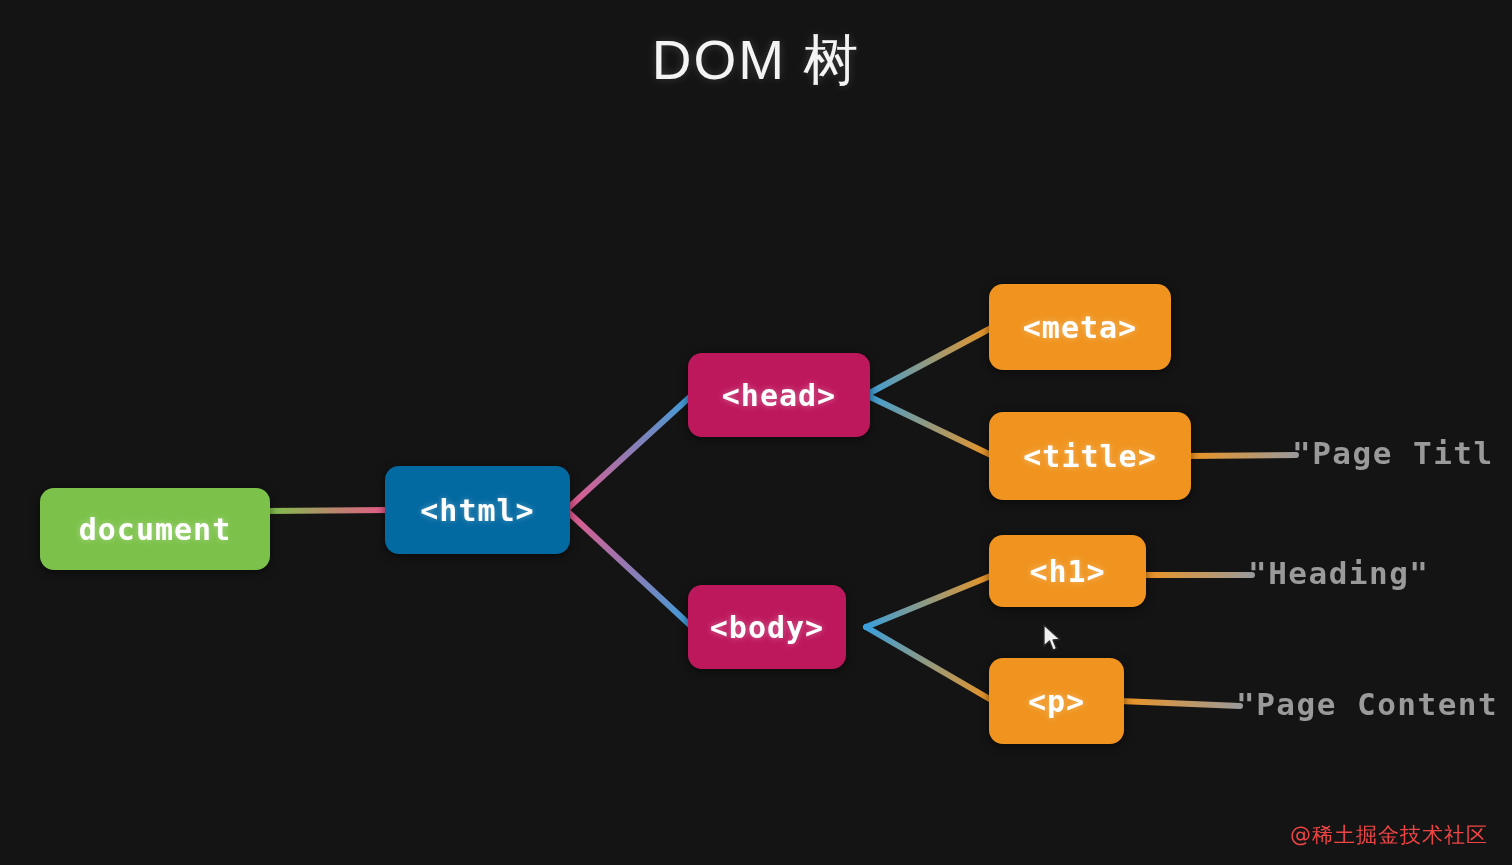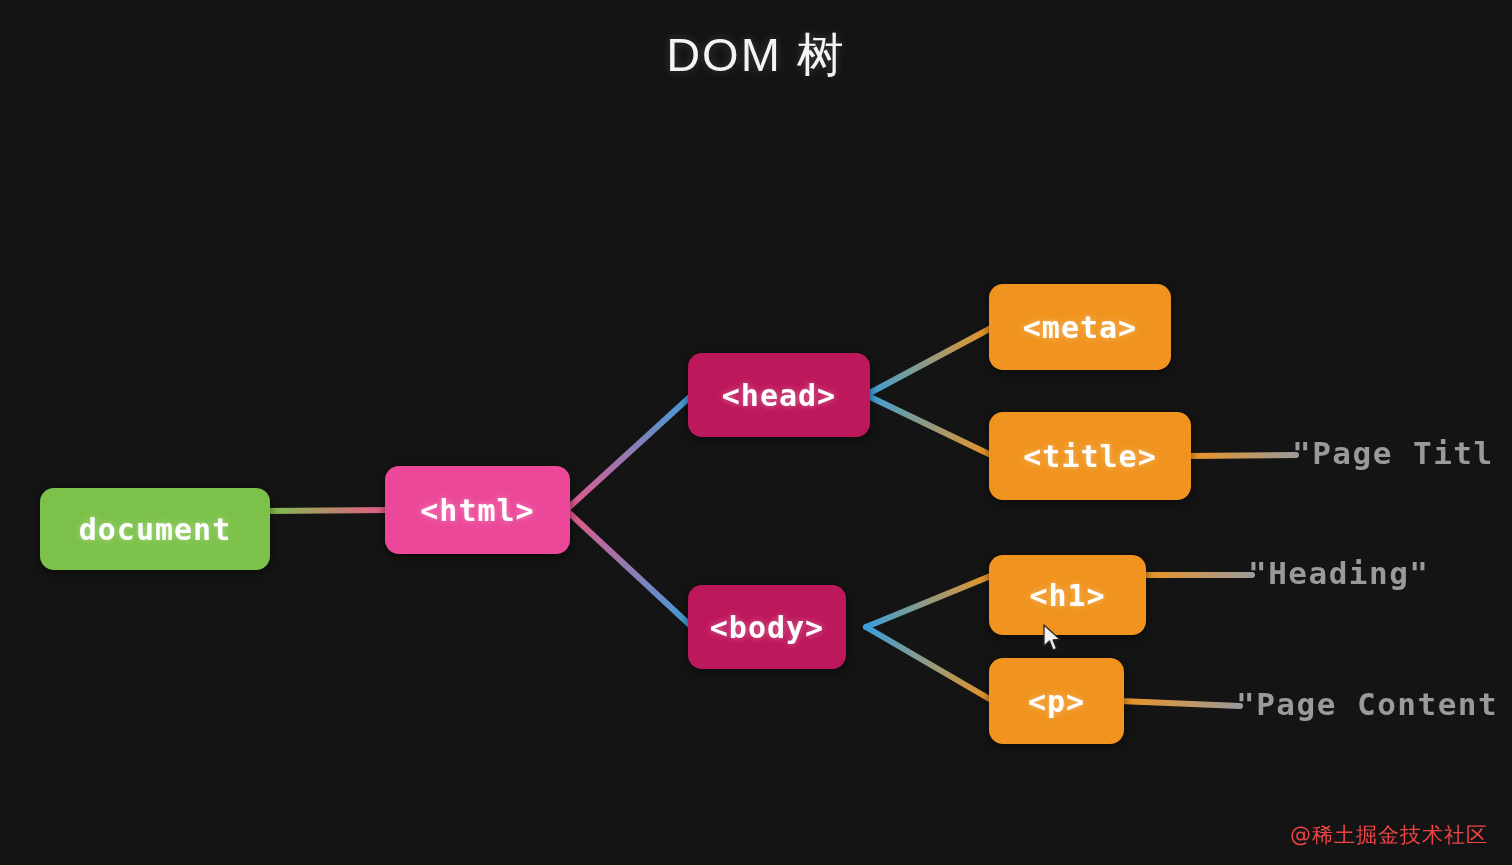--- a/index.html
+++ b/index.html
@@ -21,21 +21,21 @@
     height: 865px;
     background: #141414;
   }
   #page-title {
     position: absolute;
     left: 0;
     top: 24px;
     width: 1512px;
     text-align: center;
     color: #f4f4f4;
-    font-size: 47px;
+    font-size: 55px;
     font-weight: 400;
     letter-spacing: 2px;
     font-family: "Liberation Sans", sans-serif;
     text-shadow: 0 0 10px rgba(255,255,255,0.18);
   }
   svg#edges {
     position: absolute;
     left: 0; top: 0;
     width: 1512px;
     height: 865px;
@@ -50,21 +50,21 @@
     color: #ffffff;
     font-family: "DejaVu Sans Mono", "Liberation Mono", monospace;
     font-weight: bold;
     font-size: 30px;
     letter-spacing: 1px;
     box-sizing: border-box;
     text-shadow: 0 0 6px rgba(255,255,255,0.35);
     box-shadow: 0 2px 10px rgba(0,0,0,0.55);
   }
   .node.green  { background: #7cc24a; }
-  .node.pink   { background: #ec4899; }
+  .node.pink   { background: #0369a1; }
   .node.blue   { background: #be185d; }
   .node.orange { background: #f0941f; }
 
   .textnode {
     position: absolute;
     color: #9a9a9a;
     font-family: "DejaVu Sans Mono", "Liberation Mono", monospace;
     font-weight: bold;
     font-size: 31px;
     letter-spacing: 1.5px;
@@ -150,21 +150,21 @@
       </g>
   </svg>
 
   <div id="nodes-layer">
       <div class="node green" style="left: 40px; top: 470px; width: 230px; height: 82px; margin-top: 18px;">document</div>
       <div class="node pink" style="left: 385px; top: 466px; width: 185px; height: 88px;">&lt;html&gt;</div>
       <div class="node blue" style="left: 688px; top: 353px; width: 182px; height: 84px;">&lt;head&gt;</div>
       <div class="node blue" style="left: 688px; top: 585px; width: 158px; height: 84px;">&lt;body&gt;</div>
       <div class="node orange" style="left: 989px; top: 284px; width: 182px; height: 86px;">&lt;meta&gt;</div>
       <div class="node orange" style="left: 989px; top: 412px; width: 202px; height: 88px;">&lt;title&gt;</div>
-      <div class="node orange" style="left: 989px; top: 555px; width: 157px; height: 80px;">&lt;h1&gt;</div>
+      <div class="node orange" style="left: 989px; top: 535px; width: 157px; height: 72px;">&lt;h1&gt;</div>
       <div class="node orange" style="left: 989px; top: 658px; width: 135px; height: 86px;">&lt;p&gt;</div>
     </div>
   <div id="textnodes-layer">
       <div class="textnode" style="left: 1292px; top: 435px;">"Page Titl</div>
       <div class="textnode" style="left: 1248px; top: 555px;">"Heading"</div>
       <div class="textnode" style="left: 1236px; top: 686px;">"Page Content</div>
     </div>
 
   <svg id="cursor" viewBox="0 0 22 30" style="left: 1042px; top: 624px;">
     <path d="M2,1 L2,22 L7.5,17 L11,26 L14.5,24.5 L11,16 L18,15.5 Z" fill="#f0f0f0" stroke="#2a2a2a" stroke-width="1.3" stroke-linejoin="round"></path>

